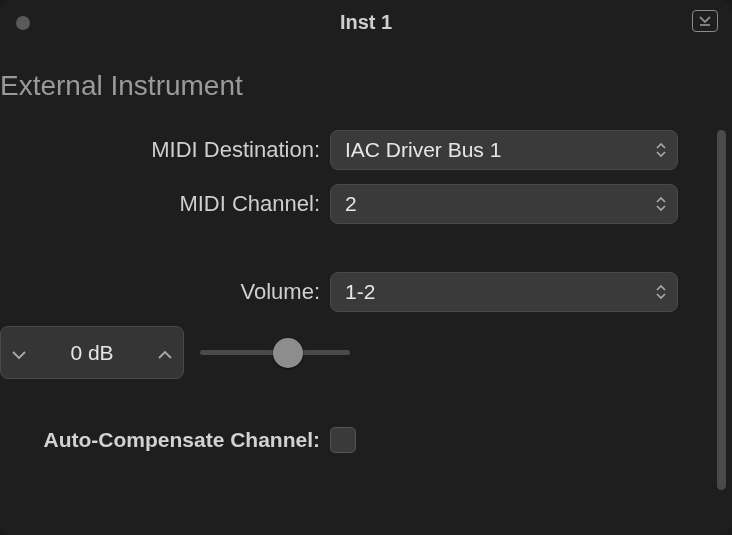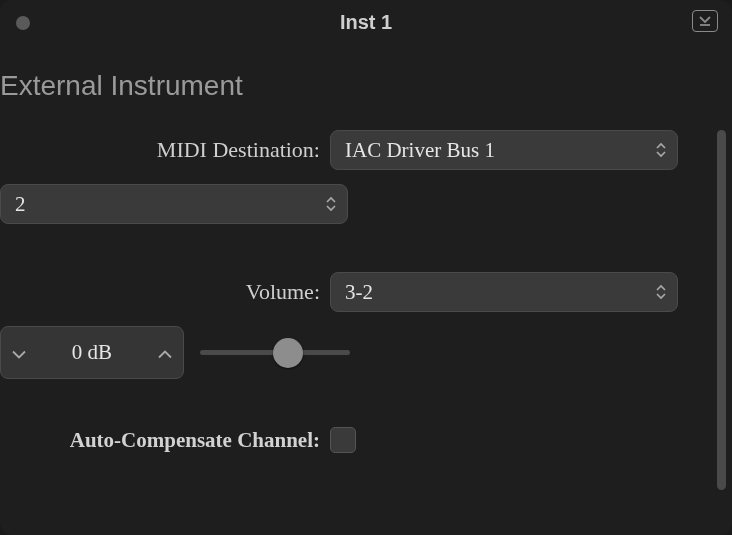--- a/index.html
+++ b/index.html
@@ -65,21 +65,20 @@
     font-weight: 500;
   }
   .form {
     position: relative;
     padding-left: 0;
   }
   .row {
     display: flex;
     align-items: center;
     margin-bottom: 14px;
-    font-family: Liberation Serif, serif;
   }
   .gap { height: 34px; }
   .label {
     width: 330px;
     text-align: right;
     font-size: 22px;
     color: #cfcfcf;
     padding-right: 10px;
     box-sizing: border-box;
   }
@@ -205,36 +204,37 @@
         <span>IAC Driver Bus 1</span>
         <span class="arrows">
           <svg class="updown-svg" viewBox="0 0 12 16">
               <path d="M2 6 L6 2 L10 6 M2 10 L6 14 L10 10" stroke="currentColor" stroke-width="1.6" fill="none"></path>
             </svg>
         </span>
       </div>
     </div>
 
     <div class="row">
+      <div class="label">MIDI Channel:</div>
       <div class="select">
         <span>2</span>
         <span class="arrows">
           <svg class="updown-svg" viewBox="0 0 12 16">
               <path d="M2 6 L6 2 L10 6 M2 10 L6 14 L10 10" stroke="currentColor" stroke-width="1.6" fill="none"></path>
             </svg>
         </span>
       </div>
     </div>
 
     <div class="gap"></div>
 
     <div class="row">
       <div class="label">Volume:</div>
       <div class="select">
-        <span>3-2</span>
+        <span>1-2</span>
         <span class="arrows">
           <svg class="updown-svg" viewBox="0 0 12 16">
               <path d="M2 6 L6 2 L10 6 M2 10 L6 14 L10 10" stroke="currentColor" stroke-width="1.6" fill="none"></path>
             </svg>
         </span>
       </div>
     </div>
 
     <div class="row">
       <div class="stepper">

